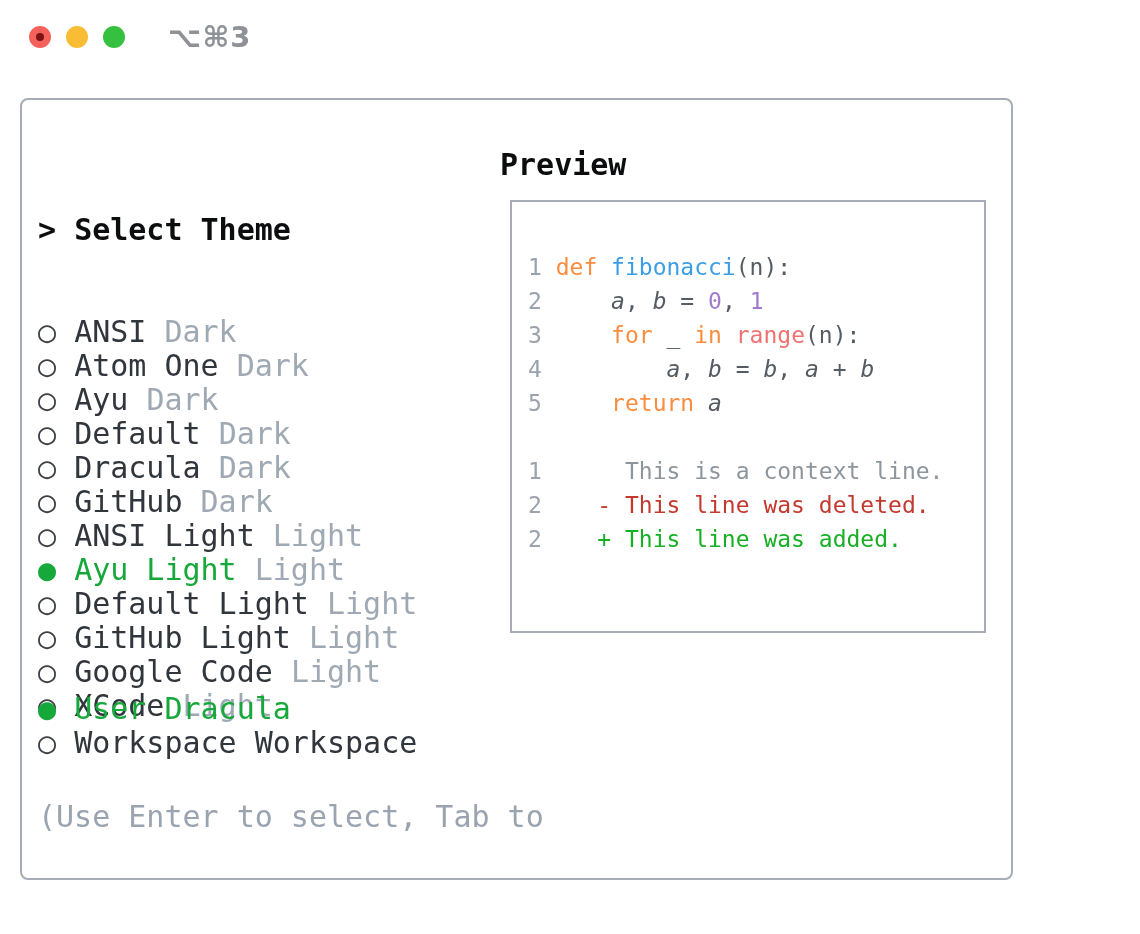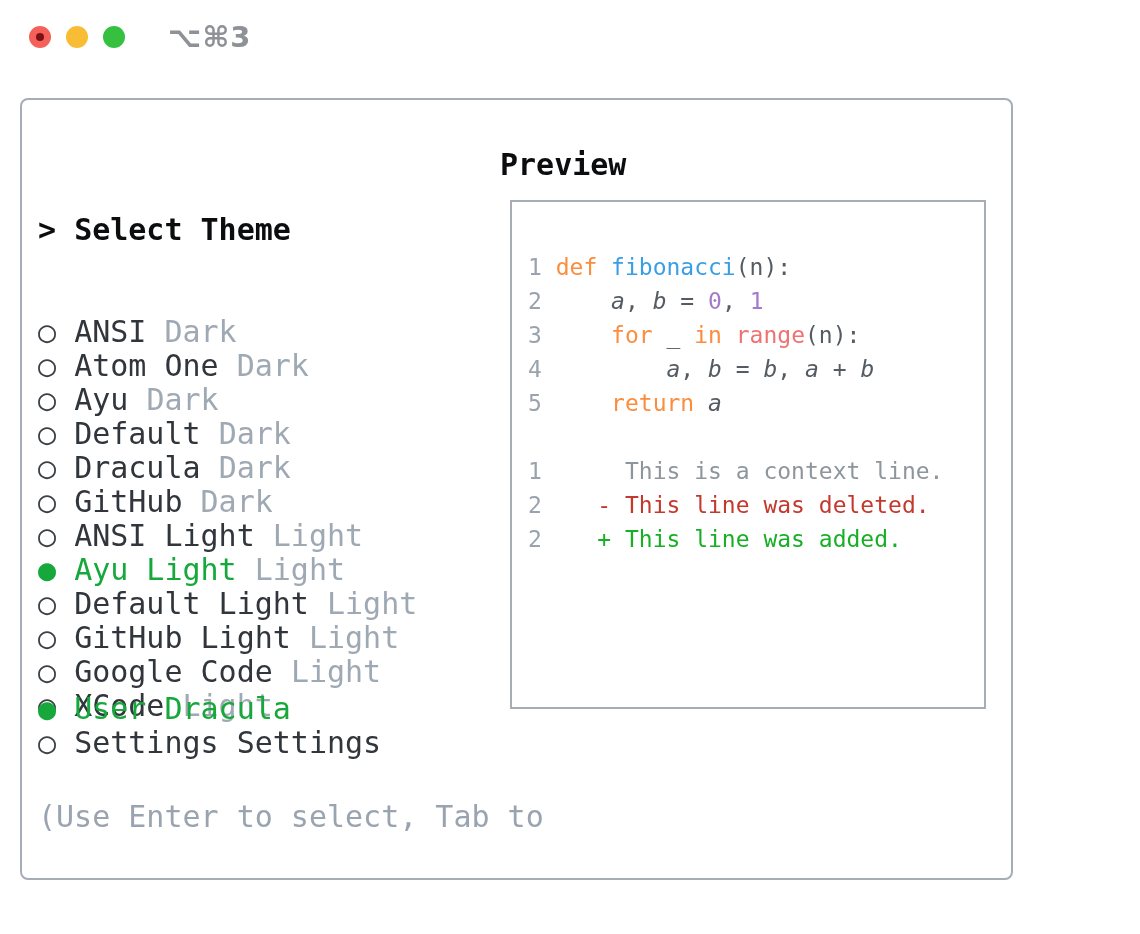--- a/index.html
+++ b/index.html
@@ -32,21 +32,21 @@
   .help{left:16px;top:700px;color:var(--help);}
 
   .row .bullet{color:#3c4147;}
   .row.selected .bullet,.row.selected .nm{color:var(--selected);}
   .row .sfx{color:var(--muted);}
   .hdr{font-weight:bold;color:var(--heading);}
   .hdr-plain{color:var(--heading);}
 
   
   .preview-title{left:478px;top:48px;font-weight:bold;color:var(--heading);}
-  .preview-box{position:absolute;left:488px;top:100px;width:476px;height:509px;
+  .preview-box{position:absolute;left:488px;top:100px;width:476px;height:433px;
                border:2px solid var(--border);background:#fff;}
   .code{position:absolute;left:16px;top:48px;font-size:23px;line-height:34px;white-space:pre;}
 </style>
 </head>
 <body>
 
 <div class="window">
 
   <div class="titlebar">
     <div class="light close"></div>
@@ -61,18 +61,18 @@
       <div class="row"><span class="hdr">&gt;</span><span> </span><span class="hdr">Select Theme</span></div>
     <div class="row"><span class="bullet">○</span> <span class="nm">ANSI</span> <span class="sfx">Dark</span></div><div class="row"><span class="bullet">○</span> <span class="nm">Atom One</span> <span class="sfx">Dark</span></div><div class="row"><span class="bullet">○</span> <span class="nm">Ayu</span> <span class="sfx">Dark</span></div><div class="row"><span class="bullet">○</span> <span class="nm">Default</span> <span class="sfx">Dark</span></div><div class="row"><span class="bullet">○</span> <span class="nm">Dracula</span> <span class="sfx">Dark</span></div><div class="row"><span class="bullet">○</span> <span class="nm">GitHub</span> <span class="sfx">Dark</span></div><div class="row"><span class="bullet">○</span> <span class="nm">ANSI Light</span> <span class="sfx">Light</span></div><div class="row selected"><span class="bullet">●</span> <span class="nm">Ayu Light</span> <span class="sfx">Light</span></div><div class="row"><span class="bullet">○</span> <span class="nm">Default Light</span> <span class="sfx">Light</span></div><div class="row"><span class="bullet">○</span> <span class="nm">GitHub Light</span> <span class="sfx">Light</span></div><div class="row"><span class="bullet">○</span> <span class="nm">Google Code</span> <span class="sfx">Light</span></div><div class="row"><span class="bullet">○</span> <span class="nm">XCode</span> <span class="sfx">Light</span></div></div>
 
     <div class="col preview-title">Preview</div>
 
     <div class="preview-box">
       <div class="code" id="preview-code"><div><span style="color: rgb(154, 163, 173);">1 </span><span style="color: rgb(250, 141, 62);">def </span><span style="color: rgb(57, 158, 230);">fibonacci</span><span style="color: rgb(84, 91, 98);">(n):</span></div><div><span style="color: rgb(154, 163, 173);">2 </span><span style="color: rgb(84, 91, 98);">    </span><span style="color: rgb(84, 91, 98); font-style: italic;">a</span><span style="color: rgb(84, 91, 98);">, </span><span style="color: rgb(84, 91, 98); font-style: italic;">b</span><span style="color: rgb(84, 91, 98);"> = </span><span style="color: rgb(163, 122, 204);">0</span><span style="color: rgb(84, 91, 98);">, </span><span style="color: rgb(163, 122, 204);">1</span></div><div><span style="color: rgb(154, 163, 173);">3 </span><span style="color: rgb(84, 91, 98);">    </span><span style="color: rgb(250, 141, 62);">for</span><span style="color: rgb(84, 91, 98);"> _ </span><span style="color: rgb(250, 141, 62);">in</span><span style="color: rgb(84, 91, 98);"> </span><span style="color: rgb(240, 113, 113);">range</span><span style="color: rgb(84, 91, 98);">(n):</span></div><div><span style="color: rgb(154, 163, 173);">4 </span><span style="color: rgb(84, 91, 98);">        </span><span style="color: rgb(84, 91, 98); font-style: italic;">a</span><span style="color: rgb(84, 91, 98);">, </span><span style="color: rgb(84, 91, 98); font-style: italic;">b</span><span style="color: rgb(84, 91, 98);"> = </span><span style="color: rgb(84, 91, 98); font-style: italic;">b</span><span style="color: rgb(84, 91, 98);">, </span><span style="color: rgb(84, 91, 98); font-style: italic;">a</span><span style="color: rgb(84, 91, 98);"> + </span><span style="color: rgb(84, 91, 98); font-style: italic;">b</span></div><div><span style="color: rgb(154, 163, 173);">5 </span><span style="color: rgb(84, 91, 98);">    </span><span style="color: rgb(250, 141, 62);">return</span><span style="color: rgb(84, 91, 98);"> </span><span style="color: rgb(84, 91, 98); font-style: italic;">a</span></div><div> </div><div><span style="color: rgb(154, 163, 173);">1 </span><span style="color: rgb(141, 149, 157);">     This is a context line.</span></div><div><span style="color: rgb(154, 163, 173);">2 </span><span style="color: rgb(196, 57, 46);">   - This line was deleted.</span></div><div><span style="color: rgb(154, 163, 173);">2 </span><span style="color: rgb(23, 176, 37);">   + This line was added.</span></div></div>
     </div>
 
     <div class="col apply-list" id="apply-list">
-    <div class="row selected"><span class="bullet">●</span> <span class="nm">User Dracula</span></div><div class="row"><span class="bullet">○</span> <span class="nm">Settings Settings</span></div></div>
+    <div class="row selected"><span class="bullet">●</span> <span class="nm">User Dracula</span></div><div class="row"><span class="bullet">○</span> <span class="nm">Workspace Workspace</span></div></div>
 
     <div class="col help" id="help-text"><div>(Use Enter to select, Tab to</div></div>
 
   </div>
 </div>
 
 </body></html>

